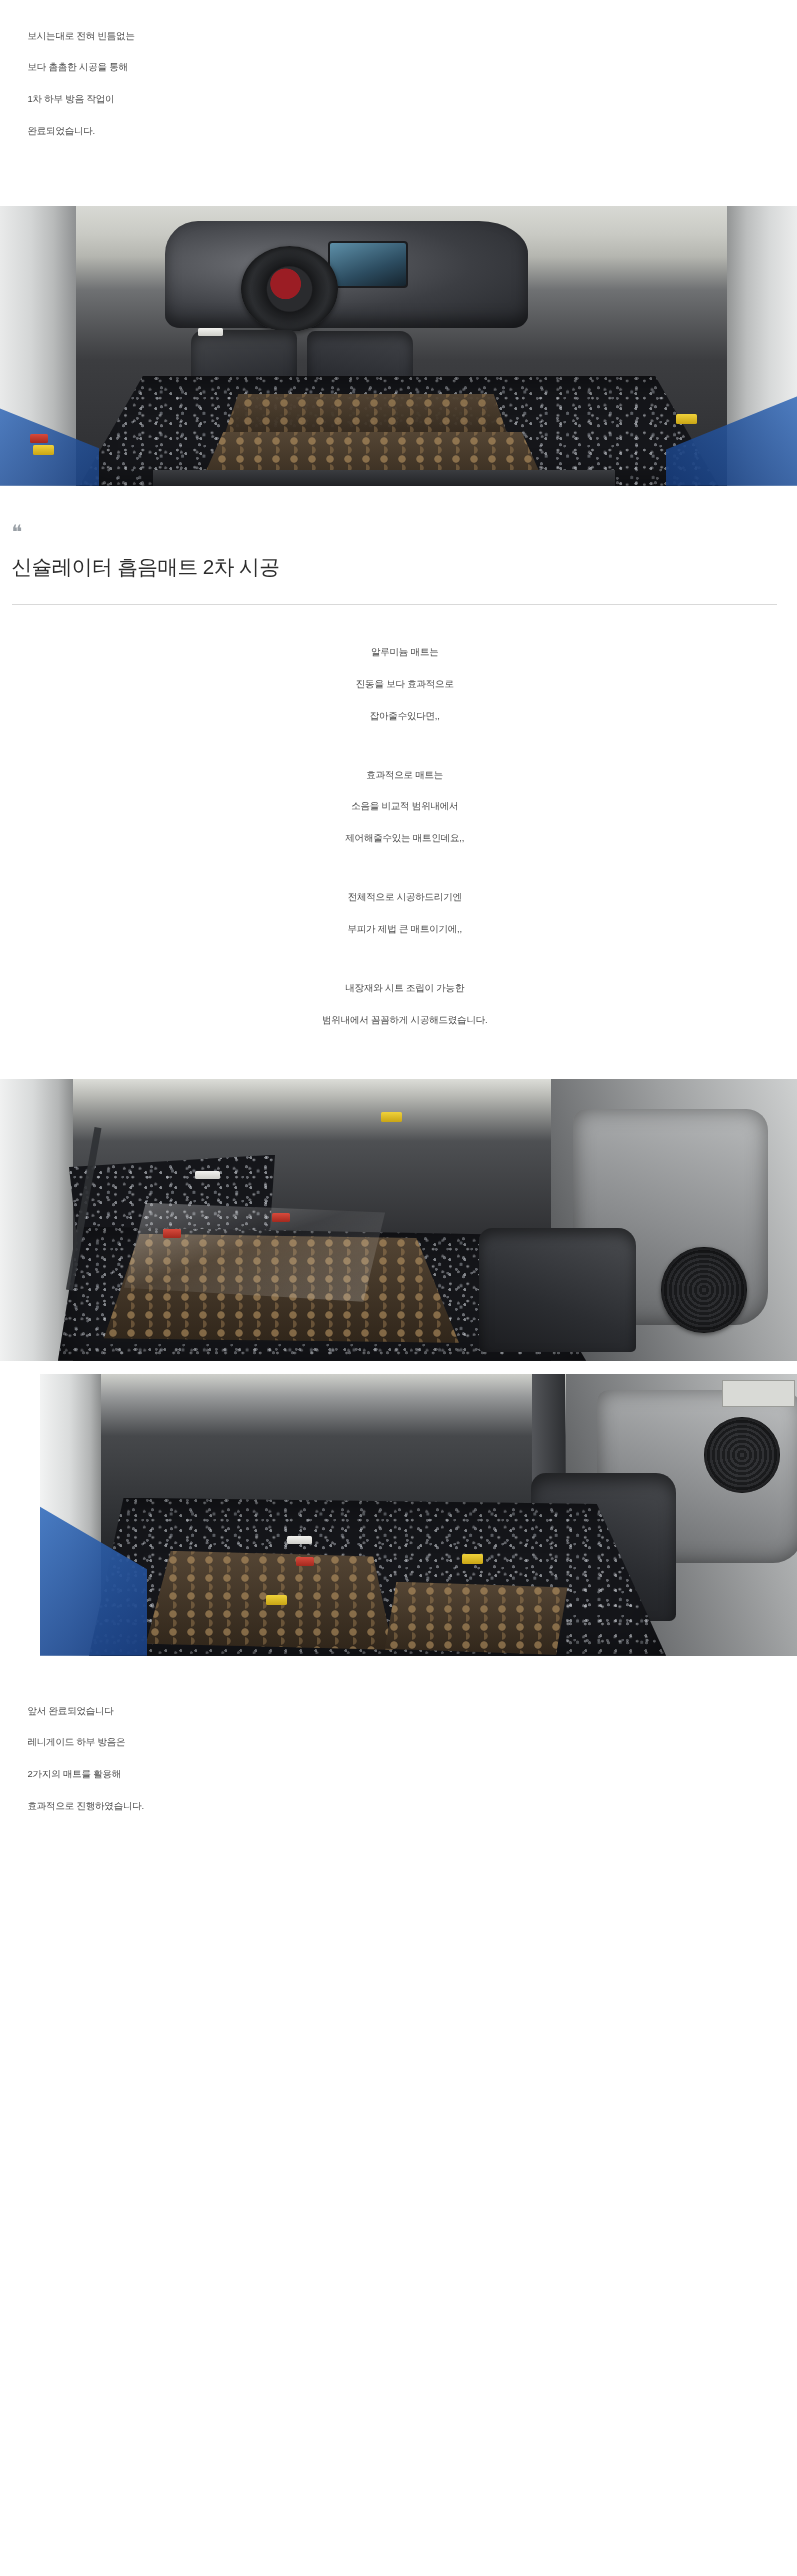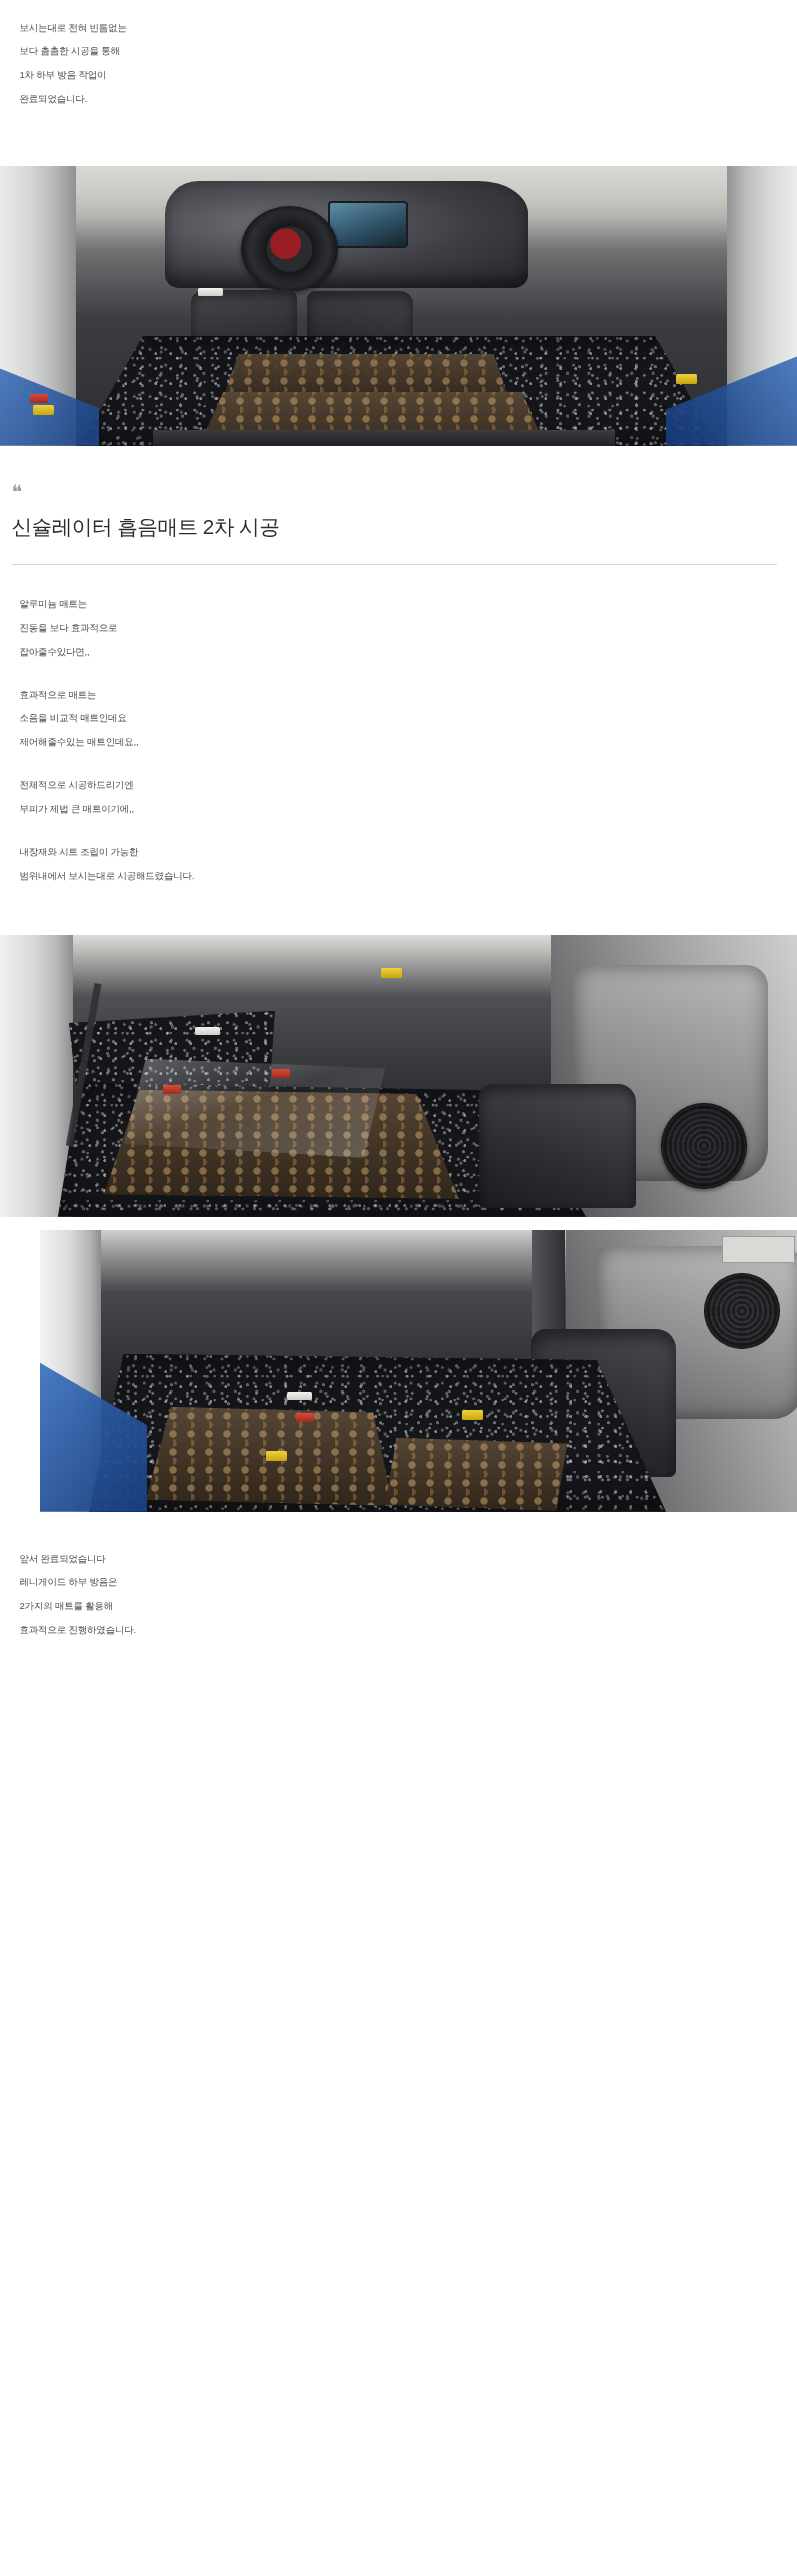--- a/index.html
+++ b/index.html
@@ -19,21 +19,21 @@
     position: relative;
   }
 
   
   .intro-block {
     padding: 11.5px 0 0 11.5px;
   }
   .intro-block p,
   .body-block p,
   .outro-block p {
-    margin: 8px;
+    margin: 16px;
     font-size: 9.5px;
     line-height: 15.7px;
     color: #4a4a4a;
     letter-spacing: -0.2px;
   }
   .spacer-s { height: 11.5px; }
 
   
   .photo {
     position: relative;
@@ -182,20 +182,21 @@
     letter-spacing: -0.5px;
   }
   .quote-rule {
     width: 765px;
     height: 0.8px;
     background: #d9d9d9;
     margin: 23px 0 0 0;
   }
   .body-block {
     padding: 23px 0 0 11.5px;
+    text-align: center;
   }
 
   
   .p2-bg {
     position: absolute; inset: 0;
     background: linear-gradient(180deg, #dcddd8 0%, #b9bab5 6%, #4e5053 22%, #2b2c2f 60%, #202124 100%);
   }
   .p2-wood {
     position: absolute; right: 0; top: 0; width: 99px; height: 76px;
     background: repeating-linear-gradient(180deg, #9a6f3f 0 8.2px, #7d5730 8.2px 16.5px);
@@ -358,28 +359,28 @@
     <h2 class="quote-title">신슐레이터 흡음매트 2차 시공</h2>
     <div class="quote-rule"></div>
   </section>
 
   <section class="body-block">
     <p>알루미늄 매트는</p>
     <p>진동을 보다 효과적으로</p>
     <p>잡아줄수있다면,,</p>
     <div class="spacer-s"></div>
     <p>효과적으로 매트는</p>
-    <p>소음을 비교적 매트인데요</p>
+    <p>소음을 비교적 범위내에서</p>
     <p>제어해줄수있는 매트인데요,,</p>
     <div class="spacer-s"></div>
     <p>전체적으로 시공하드리기엔</p>
     <p>부피가 제법 큰 매트이기에,,</p>
     <div class="spacer-s"></div>
     <p>내장재와 시트 조립이 가능한</p>
-    <p>범위내에서 보시는대로 시공해드렸습니다.</p>
+    <p>범위내에서 꼼꼼하게 시공해드렸습니다.</p>
   </section>
 
   <figure class="photo photo-2" style="margin:51px 0 0 0;">
     <div class="ph-base p2-bg"></div>
     <div class="p2-wood"></div>
     <div class="p2-body-l"></div>
     <div class="p2-door"></div>
     <div class="p2-door-inner"></div>
     <div class="p2-speaker"></div>
     <div class="p2-pedalzone mat"></div>

